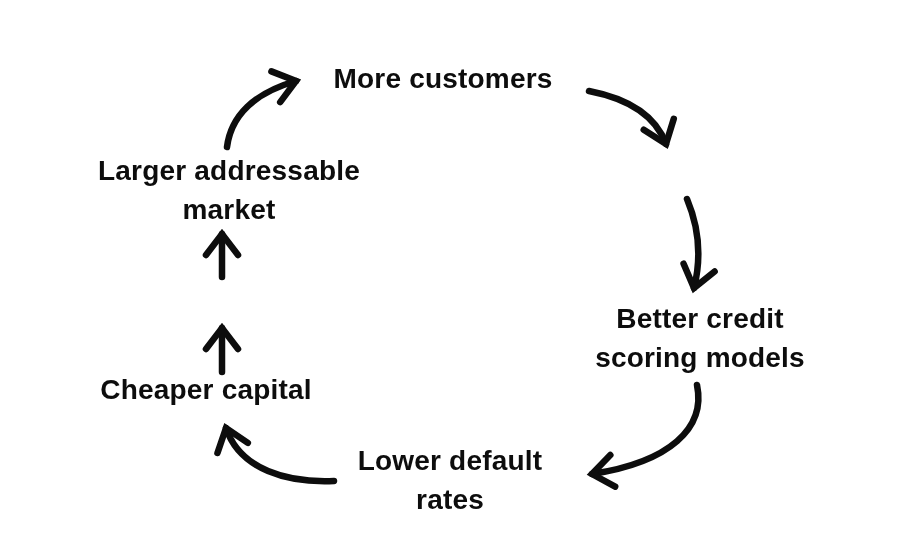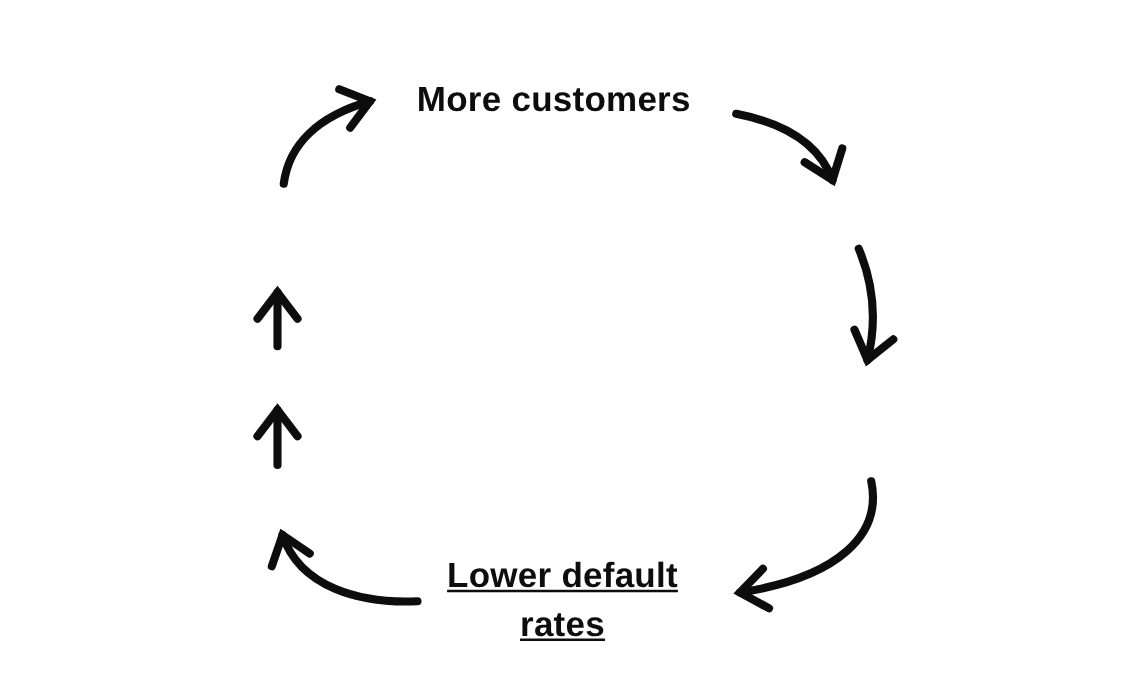--- a/index.html
+++ b/index.html
@@ -62,19 +62,22 @@
     <path d="M 334 481 C 288 483 240 470 226 428" marker-end="url(#ah)"></path>
 
     <path d="M 222 372 L 222 328" marker-end="url(#ah)"></path>
 
     <path d="M 222 277 L 222 234" marker-end="url(#ah)"></path>
   </svg>
 
   <div class="node" style="left:443px; top:79px;">More customers</div>
 
 
+  <div class="node wrap" style="left:700px; top:338px; width:260px;">Better credit scoring models</div>
 
-  <div class="node wrap" style="left:450px; top:480px; width:230px;text-decoration:underline;">Lower default rates</div>
+  <div class="node wrap" style="left:450px; top:480px; width:230px;">Lower default rates</div>
+
+  <div class="node" style="left:206px; top:390px;">Cheaper capital</div>
 
 
-
+  <div class="node wrap" style="left:229px; top:190px; width:330px;">Larger addressable market</div>
 
 </div>
 
 </body></html>

